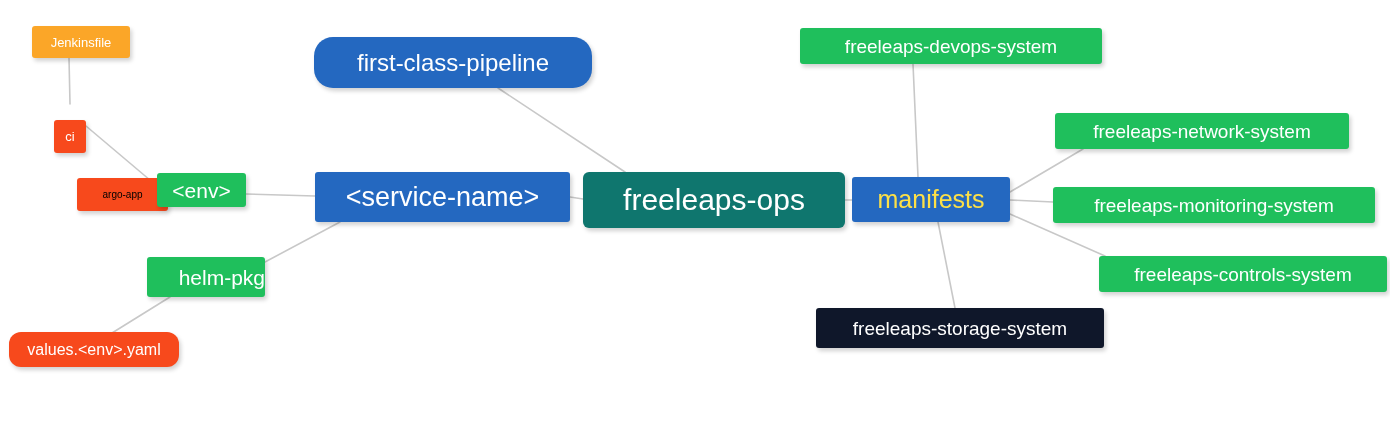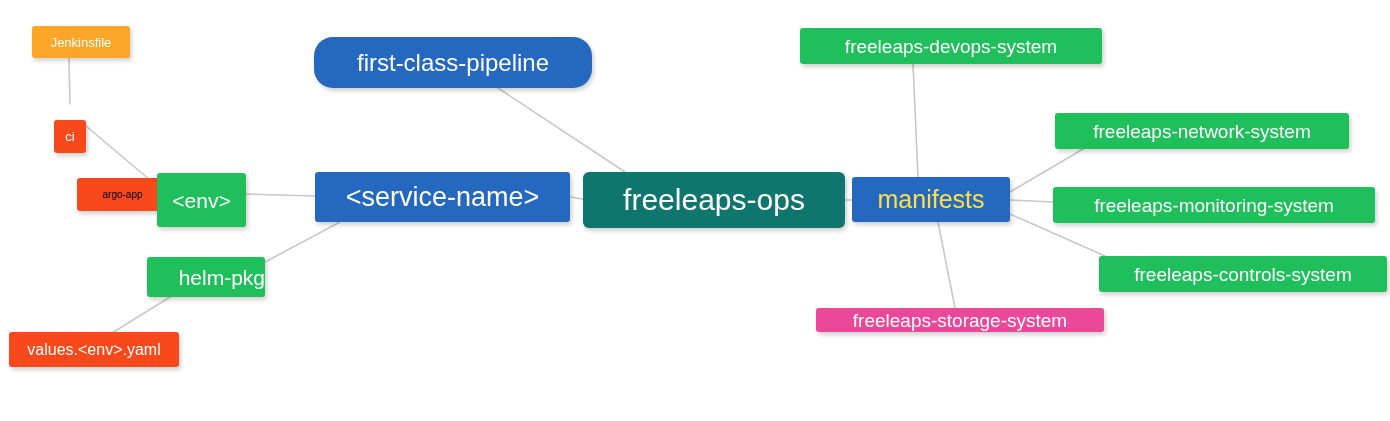--- a/index.html
+++ b/index.html
@@ -64,27 +64,27 @@
   <div id="nodes">
       <div class="node" style="left: 20px; top: 26px; width: 98px; height: 32px; background: rgb(251, 166, 40); font-size: 13px; color: rgb(255, 255, 255); margin-left: 12px;">
         <span class="node-label">Jenkinsfile</span>
       </div>
       <div class="node" style="left: 54px; top: 120px; width: 32px; height: 33px; background: rgb(247, 73, 28); font-size: 13px; color: rgb(255, 255, 255);">
         <span class="node-label">ci</span>
       </div>
       <div class="node" style="left: 33px; top: 178px; width: 91px; height: 33px; background: rgb(247, 73, 28); font-size: 10px; color: #000000; margin-left: 44px;">
         <span class="node-label">argo-app</span>
       </div>
-      <div class="node" style="left: 157px; top: 173px; width: 89px; height: 54px; background: rgb(31, 191, 92); font-size: 21px; color: rgb(255, 255, 255);">
+      <div class="node" style="left: 157px; top: 173px; width: 89px; height: 34px; background: rgb(31, 191, 92); font-size: 21px; color: rgb(255, 255, 255);">
         <span class="node-label">&lt;env&gt;</span>
       </div>
       <div class="node" style="left: 147px; top: 257px; width: 118px; height: 40px; background: rgb(31, 191, 92); font-size: 21px; color: rgb(255, 255, 255); justify-content: flex-end;">
         <span class="node-label">helm-pkg</span>
       </div>
-      <div class="node" style="left: 9px; top: 332px; width: 170px; height: 35px; background: rgb(247, 73, 28); font-size: 16px; color: rgb(255, 255, 255);">
+      <div class="node" style="left: 9px; top: 332px; width: 170px; height: 35px; background: rgb(247, 73, 28); font-size: 16px; color: rgb(255, 255, 255); border-radius: 12px;">
         <span class="node-label">values.&lt;env&gt;.yaml</span>
       </div>
       <div class="node" style="left: 314px; top: 37px; width: 278px; height: 51px; background: rgb(36, 104, 192); font-size: 24px; color: rgb(255, 255, 255); border-radius: 19px;">
         <span class="node-label">first-class-pipeline</span>
       </div>
       <div class="node" style="left: 315px; top: 172px; width: 255px; height: 50px; background: rgb(36, 104, 192); font-size: 27px; color: rgb(255, 255, 255);">
         <span class="node-label">&lt;service-name&gt;</span>
       </div>
       <div class="node" style="left: 583px; top: 172px; width: 262px; height: 56px; background: #0f766e; font-size: 30px; color: rgb(255, 255, 255); border-radius: 6px;">
         <span class="node-label">freeleaps-ops</span>
@@ -97,17 +97,17 @@
       </div>
       <div class="node" style="left: 1055px; top: 113px; width: 294px; height: 36px; background: rgb(31, 191, 92); font-size: 19px; color: rgb(255, 255, 255);">
         <span class="node-label">freeleaps-network-system</span>
       </div>
       <div class="node" style="left: 1053px; top: 187px; width: 322px; height: 36px; background: rgb(31, 191, 92); font-size: 19px; color: rgb(255, 255, 255);">
         <span class="node-label">freeleaps-monitoring-system</span>
       </div>
       <div class="node" style="left: 1062px; top: 256px; width: 288px; height: 36px; background: rgb(31, 191, 92); font-size: 19px; color: rgb(255, 255, 255); margin-left: 37px;">
         <span class="node-label">freeleaps-controls-system</span>
       </div>
-      <div class="node" style="left: 816px; top: 308px; width: 288px; height: 24px; background: #ec4899; font-size: 19px; color: rgb(255, 255, 255);">
+      <div class="node" style="left: 816px; top: 308px; width: 288px; height: 40px; background: #0f172a; font-size: 19px; color: rgb(255, 255, 255);">
         <span class="node-label">freeleaps-storage-system</span>
       </div>
     </div>
 </div>
 
 </body></html>

